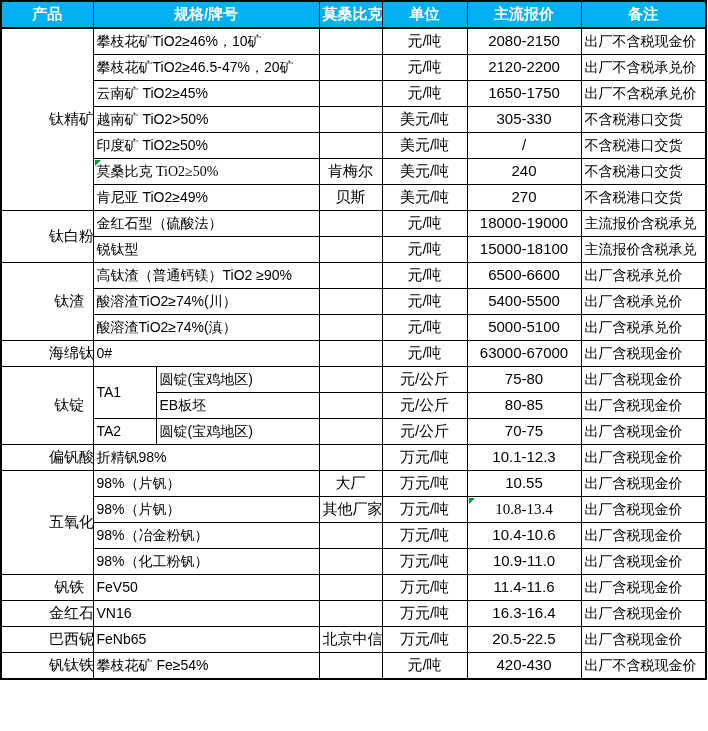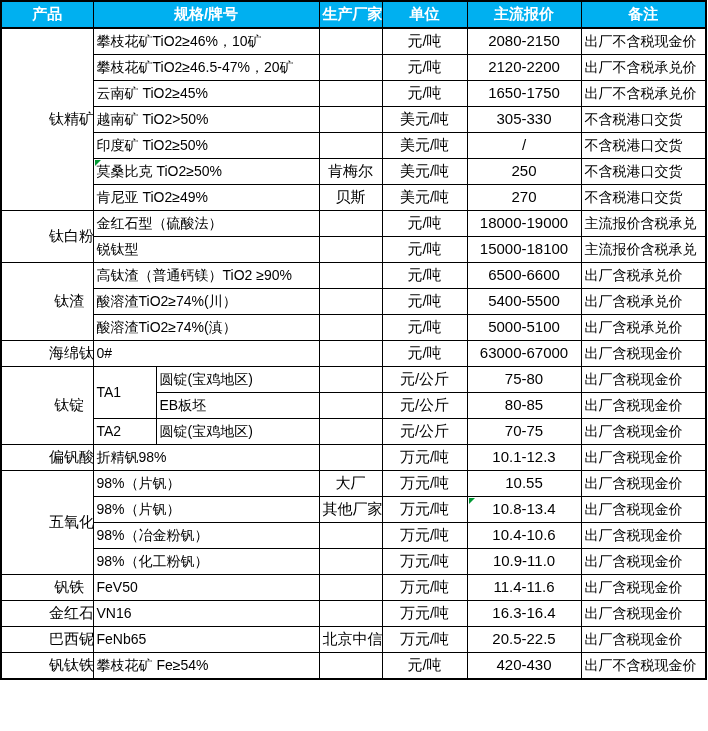--- a/index.html
+++ b/index.html
@@ -24,21 +24,21 @@
   .price-table th{
     background:var(--header-bg,#00B0F0);
     color:var(--header-fg,#fff);
     font-weight:bold;text-align:center;
     border-bottom-width:2px;
   }
   td.c{text-align:center;}
   td.l{text-align:left;}
   td.spec,td.note{font-size:14px;margin-left:40px;}
   td.prod{text-align:center;font-size:15px;padding-left:47px;}
-  td.flagcell{position:relative;}
+  td.flagcell{position:relative;font-family:Liberation Serif, serif;}
   .flag{
     position:absolute;top:1px;left:1px;width:0;height:0;
     border-style:solid;border-width:6px 6px 0 0;
     border-color:var(--flag,#009933) transparent transparent transparent;
   }
 </style>
 </head>
 <body>
 
 <div class="canvas">
@@ -49,21 +49,21 @@
         <col style="width:163px">
     <col style="width:63px">
         <col style="width:85px">
         <col style="width:114px">
         <col style="width:125px">
   </colgroup>
   <thead>
     <tr>
       <th>产品</th>
       <th colspan="2">规格/牌号</th>
-      <th>生产厂家</th>
+      <th>莫桑比克</th>
       <th>单位</th>
       <th>主流报价</th>
       <th>备注</th>
     </tr>
   </thead>
   <tbody>
     <tr>
       <td class="prod" rowspan="7">钛精矿</td>
       <td class="l spec" colspan="2">攀枝花矿TiO2≥46%，10矿</td>
       <td class="c"></td>
@@ -96,21 +96,21 @@
       <td class="l spec" colspan="2">印度矿 TiO2≥50%</td>
       <td class="c"></td>
       <td class="c">美元/吨</td>
       <td class="c">/</td>
       <td class="l note">不含税港口交货</td>
     </tr>
     <tr>
       <td class="l spec flagcell" colspan="2"><span class="flag"></span><span>莫桑比克 TiO2≥50%</span></td>
       <td class="c">肯梅尔</td>
       <td class="c">美元/吨</td>
-      <td class="c">250</td>
+      <td class="c">240</td>
       <td class="l note">不含税港口交货</td>
     </tr>
     <tr>
       <td class="l spec" colspan="2">肯尼亚 TiO2≥49%</td>
       <td class="c">贝斯</td>
       <td class="c">美元/吨</td>
       <td class="c">270</td>
       <td class="l note">不含税港口交货</td>
     </tr>
     <tr>

